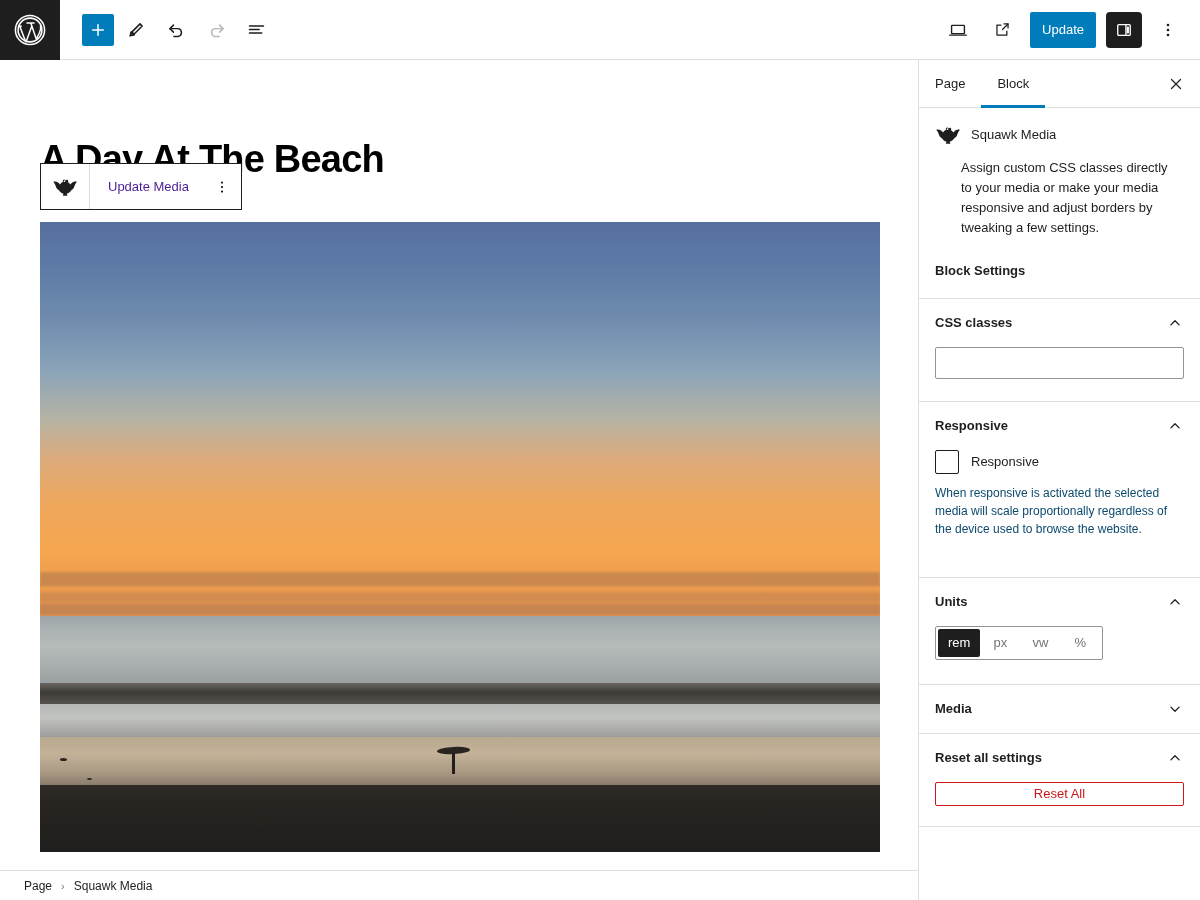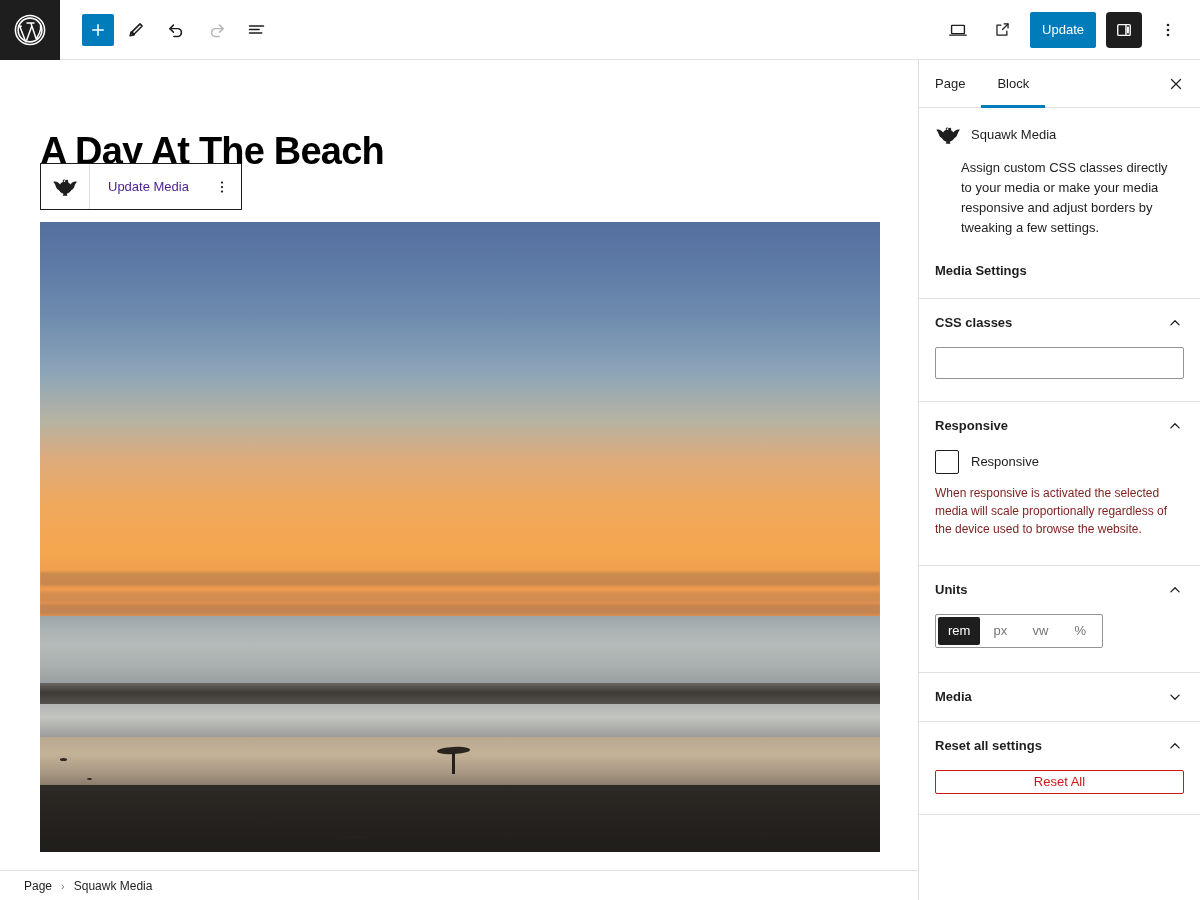--- a/index.html
+++ b/index.html
@@ -53,21 +53,21 @@
   
   .canvas {
     position: absolute;
     top: 60px; left: 0;
     width: 918px; height: 810px;
     background: #fff;
     overflow: hidden;
   }
   .post-title {
     position: absolute;
-    left: 40px; top: 70px;
+    left: 40px; top: 78px;
     font-size: 38px;
     font-weight: bold;
     letter-spacing: -0.8px;
     color: #000;
     white-space: nowrap;
     font-family: "Liberation Sans", sans-serif;
   }
 
   
   .block-toolbar {
@@ -249,22 +249,22 @@
 
   .cb-row { display: flex; align-items: center; gap: 12px; margin-bottom: 10px; }
   .cb-box {
     width: 24px; height: 24px;
     border: 1px solid #1e1e1e;
     border-radius: 2px; background: #fff;
     cursor: pointer; flex: 0 0 24px;
   }
   .cb-label { font-size: 13px; color: #1e1e1e; }
   .help-text {
-    font-size: 12px; color: #7f1d1d;
-    line-height: 1.5; margin-bottom: 27px;
+    font-size: 12px; color: #0c4a6e;
+    line-height: 1.5; margin-bottom: 39px;
   }
 
   .seg {
     display: inline-flex;
     border: 1px solid #949494;
     border-radius: 2px;
     padding: 2px;
     margin-bottom: 24px;
     background: #fff;
   }
@@ -436,21 +436,21 @@
         <svg width="26" height="22" viewBox="0 0 40 30" fill="#1e1e1e">
           <path d="M2 7 C6 5.5 9.5 7.5 12.5 11 C13.5 9 15.2 7.6 17 7.2 C16.2 6 16.4 4.4 17.6 3.7 C18.9 3 20.5 3.6 21 4.9 C21.7 3.8 23.2 3.5 24.2 4.3 C25.2 5.1 25.2 6.7 24.3 7.6 C26.1 8.2 27.4 9.5 28.2 11.2 C31.1 7.6 34.5 5.6 38.3 7 C36.5 9.2 35 11.6 34.3 14.2 C33.6 16.8 32 18.7 29.6 20 C27.9 22.6 25.4 24.4 22.6 25.3 L23.8 28.4 L16.6 28.4 L17.7 25.3 C14.9 24.4 12.4 22.6 10.7 20 C8.3 18.7 6.7 16.8 6 14.2 C5.3 11.6 3.8 9.2 2 7 Z"></path>
           <circle cx="19.2" cy="6.0" r="1.25" fill="#fff"></circle>
         </svg>
       </span>
       <div class="intro-title">Squawk Media</div>
     </div>
     <div class="intro-desc">Assign custom CSS classes directly to your media or make your media responsive and adjust borders by tweaking a few settings.</div>
   </div>
 
-  <div class="media-settings">Media Settings</div>
+  <div class="media-settings">Block Settings</div>
 
   <div style="height:20px"></div>
   <div class="sb-divider"></div>
 
   <div class="panel">
     <div class="panel-head">
       <span class="panel-title">CSS classes</span>
       <span class="panel-chev">
         <svg width="18" height="18" viewBox="0 0 24 24" fill="none" stroke="#1e1e1e" stroke-width="1.7" stroke-linecap="round" stroke-linejoin="round">
           <path d="M6.5 14.5 L12 9 L17.5 14.5"></path>

